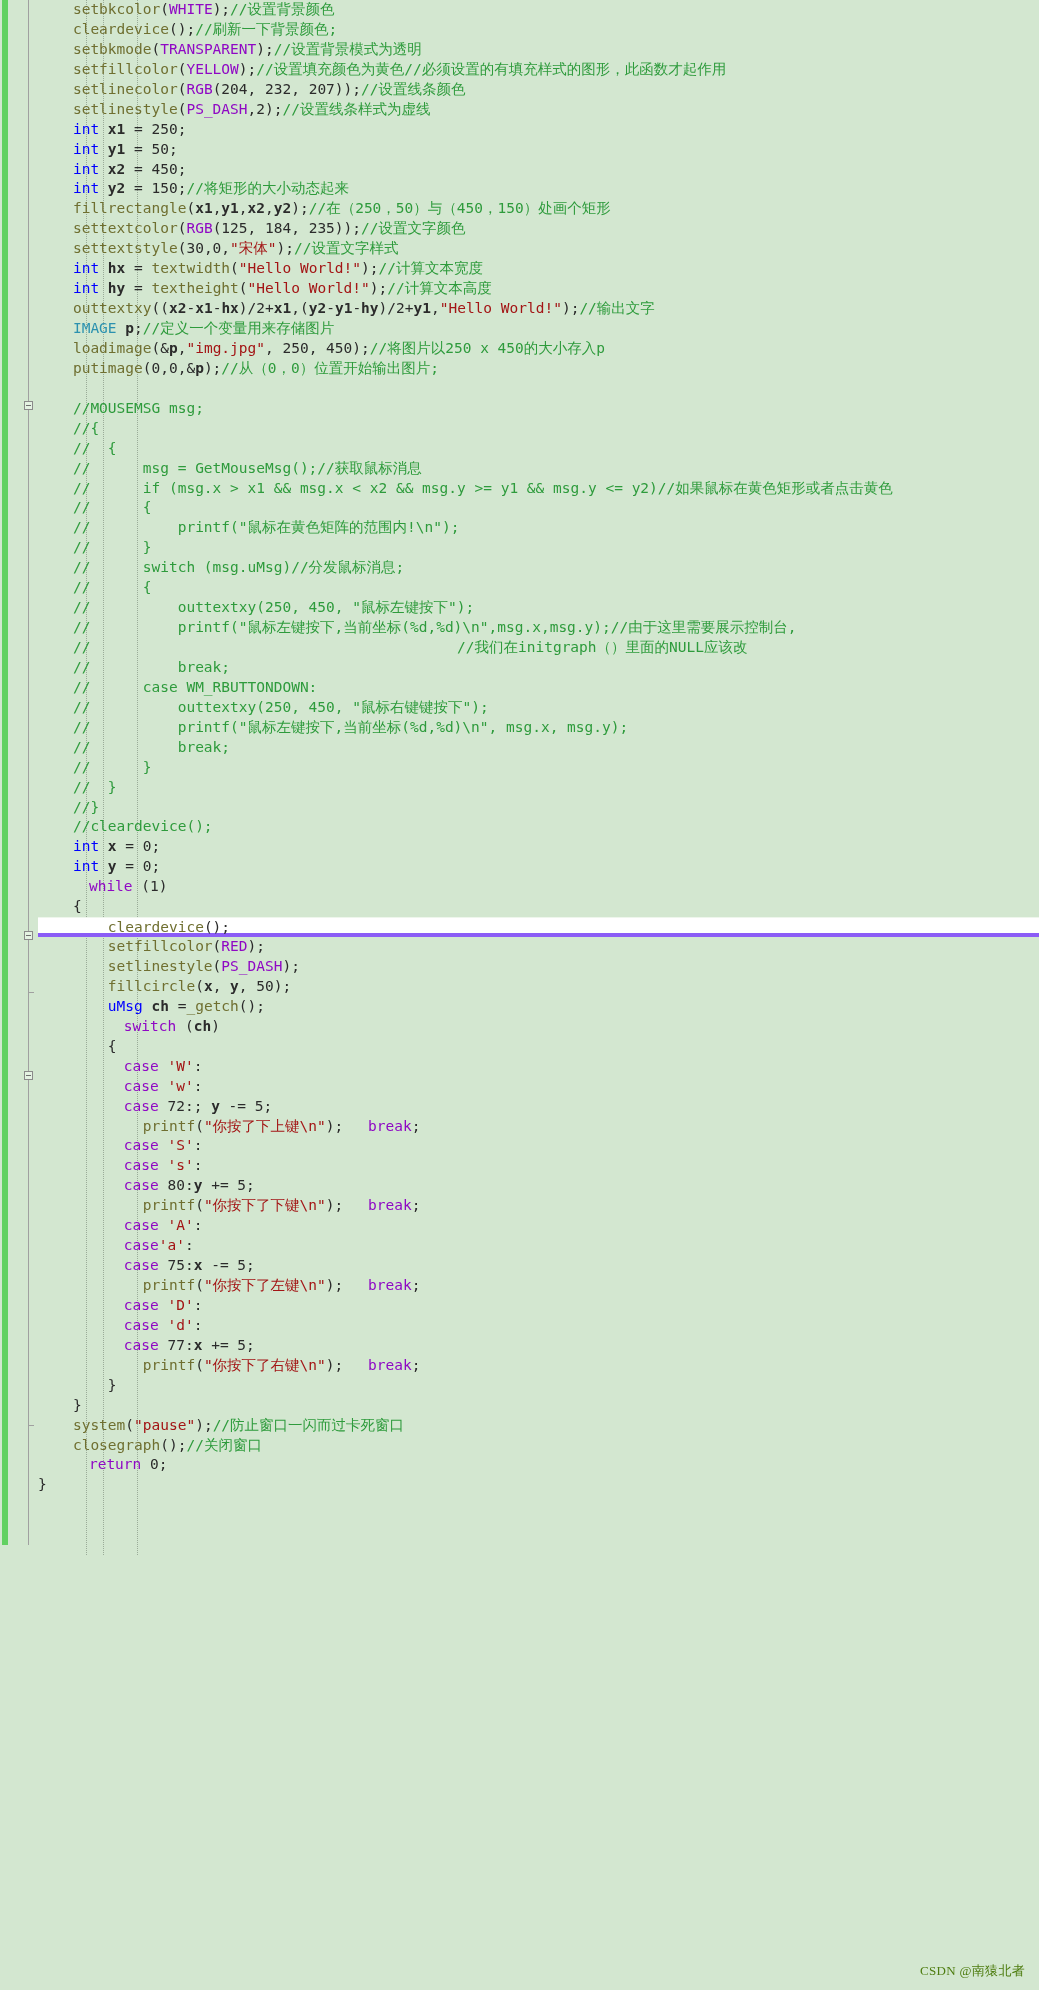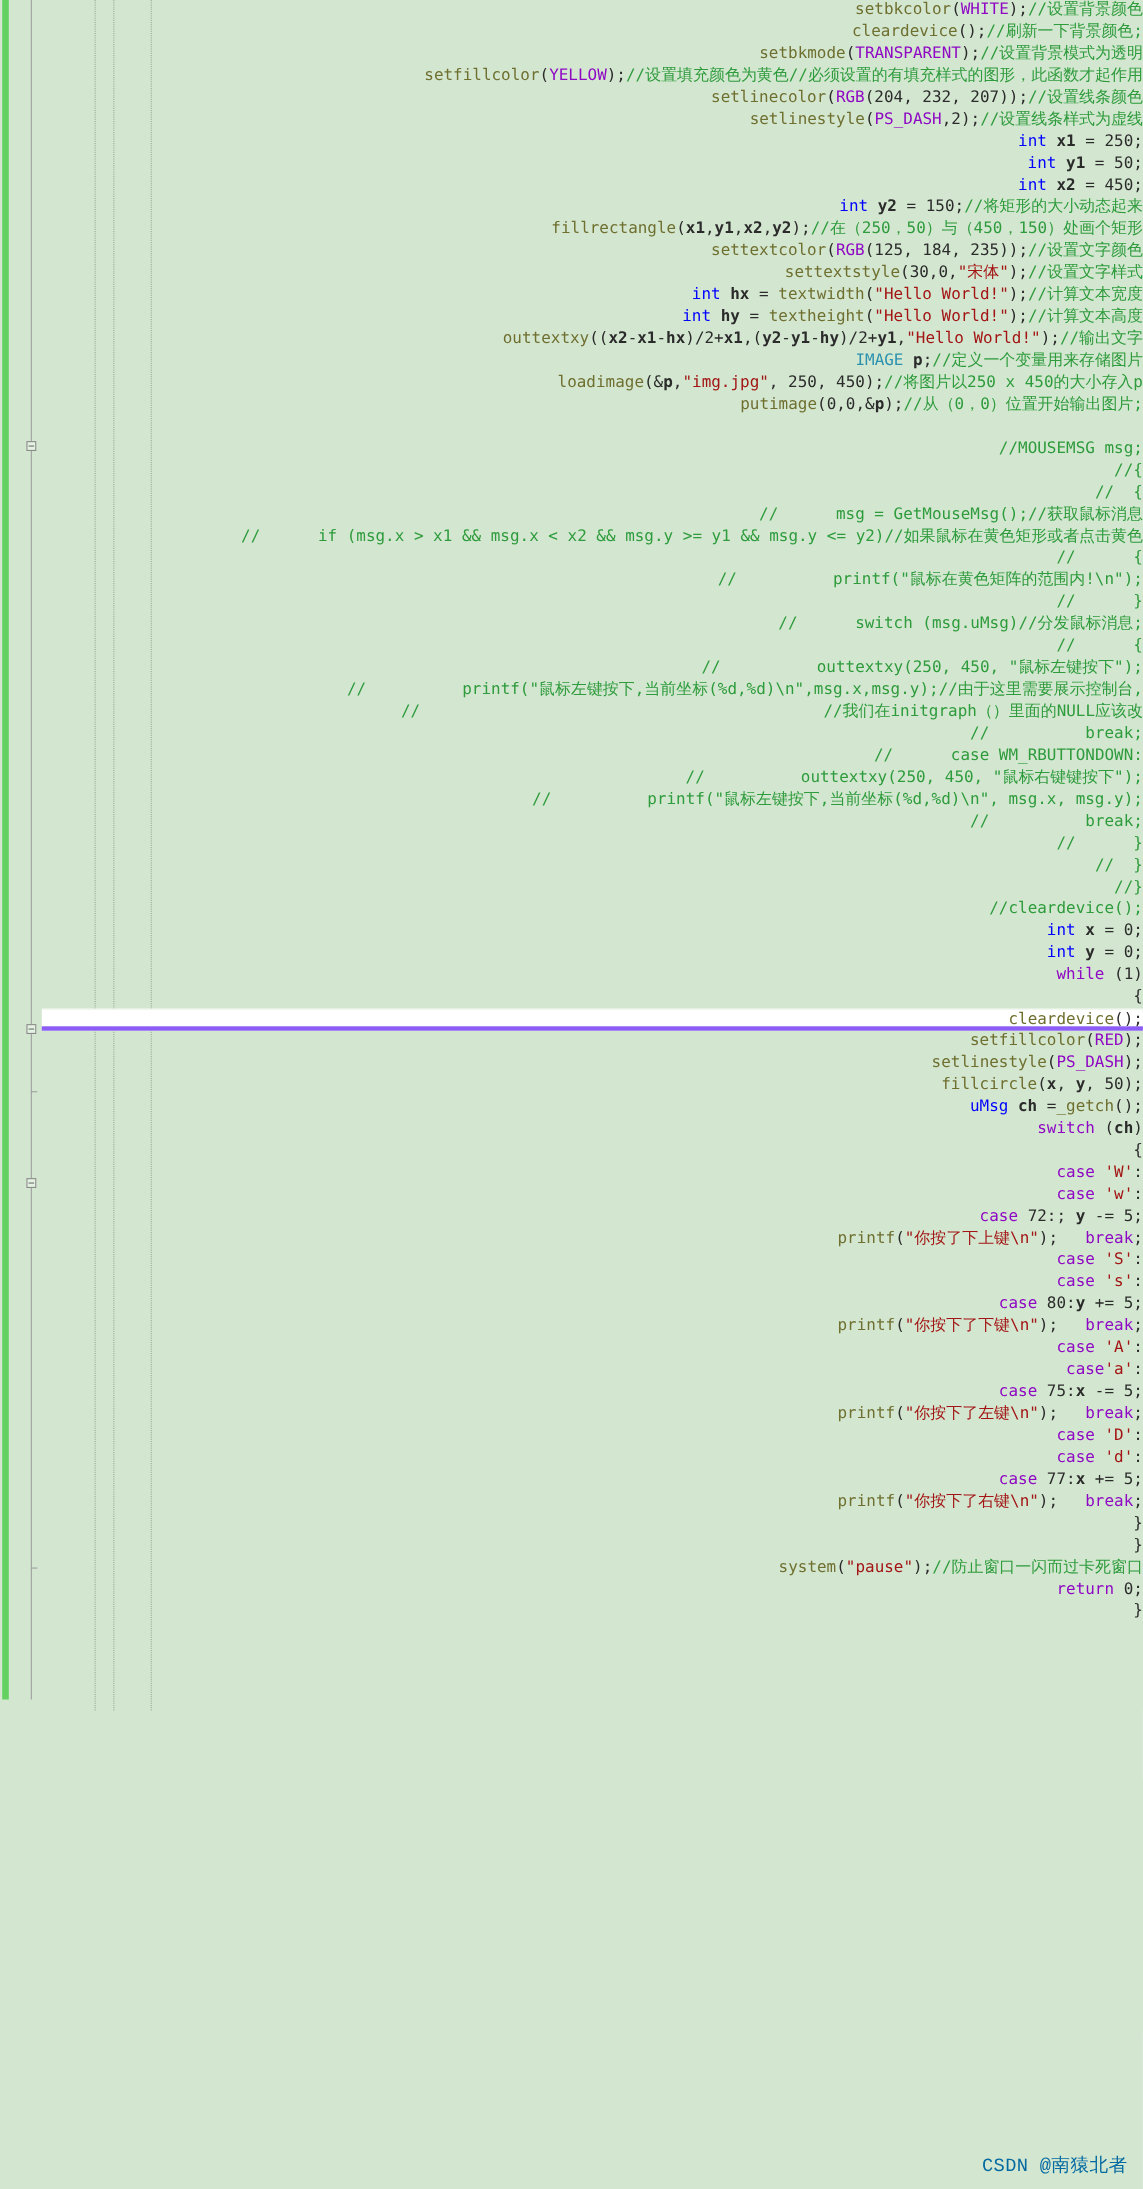--- a/index.html
+++ b/index.html
@@ -7,21 +7,20 @@
     padding: 0;
     background: #ffffff;
   }
   #app {
     position: relative;
     width: 1039px;
     height: 1990px;
     background: #d3e7d0;
     overflow: hidden;
     font-family: "DejaVu Sans Mono", "Liberation Mono", monospace;
-    text-align: right;
   }
 
   
   .changebar {
     position: absolute;
     left: 0;
     top: 0;
     width: 10px;
     height: 1555px;
     background: #d3e7d0;
@@ -115,23 +114,23 @@
   .str  { color: #a31515; }
   .cmt  { color: #2e9b3c; }
   .fn   { color: #6f6f30; }            
   .id   { color: #2b2b2b; font-weight: bold; }
 
   
   .watermark {
     position: absolute;
     right: 14px;
     bottom: 10px;
-    font-family: Liberation Mono, monospace;
-    font-size: 17px;
-    color: #0369a1;
+    font-family: Liberation Serif, serif;
+    font-size: 13px;
+    color: #4d7c0f;
     letter-spacing: 0.3px;
   }
 </style>
 </head>
 <body>
 
 <div id="app">
 
   <div class="changebar">
     <div class="seg" style="top:0px;height:1545px;"></div>
@@ -215,18 +214,19 @@
       <div class="row"><span class="pad">&nbsp;&nbsp;&nbsp;&nbsp;&nbsp;&nbsp;&nbsp;&nbsp;</span><span class="ctl">case</span><span class="str">'a'</span>:</div>
       <div class="row"><span class="pad">&nbsp;&nbsp;&nbsp;&nbsp;&nbsp;&nbsp;&nbsp;&nbsp;</span><span class="ctl">case</span> 75:<span class="id">x</span> -= 5;</div>
       <div class="row"><span class="pad">&nbsp;&nbsp;&nbsp;&nbsp;&nbsp;&nbsp;&nbsp;&nbsp;&nbsp;&nbsp;&nbsp;&nbsp;</span><span class="fn">printf</span>(<span class="str">"你按下了左键\n"</span>); <span class="ctl">break</span>;</div>
       <div class="row"><span class="pad">&nbsp;&nbsp;&nbsp;&nbsp;&nbsp;&nbsp;&nbsp;&nbsp;</span><span class="ctl">case</span> <span class="str">'D'</span>:</div>
       <div class="row"><span class="pad">&nbsp;&nbsp;&nbsp;&nbsp;&nbsp;&nbsp;&nbsp;&nbsp;</span><span class="ctl">case</span> <span class="str">'d'</span>:</div>
       <div class="row"><span class="pad">&nbsp;&nbsp;&nbsp;&nbsp;&nbsp;&nbsp;&nbsp;&nbsp;</span><span class="ctl">case</span> 77:<span class="id">x</span> += 5;</div>
       <div class="row"><span class="pad">&nbsp;&nbsp;&nbsp;&nbsp;&nbsp;&nbsp;&nbsp;&nbsp;&nbsp;&nbsp;&nbsp;&nbsp;</span><span class="fn">printf</span>(<span class="str">"你按下了右键\n"</span>); <span class="ctl">break</span>;</div>
       <div class="row"><span class="pad">&nbsp;&nbsp;&nbsp;&nbsp;&nbsp;&nbsp;&nbsp;&nbsp;</span>}</div>
       <div class="row"><span class="pad">&nbsp;&nbsp;&nbsp;&nbsp;</span>}</div>
       <div class="row"><span class="pad">&nbsp;&nbsp;&nbsp;&nbsp;</span><span class="fn">system</span>(<span class="str">"pause"</span>);<span class="cmt">//防止窗口一闪而过卡死窗口</span></div>
+      <div class="row"><span class="pad">&nbsp;&nbsp;&nbsp;&nbsp;</span><span class="fn">closegraph</span>();<span class="cmt">//关闭窗口</span></div>
       <div class="row"><span class="pad">&nbsp;&nbsp;&nbsp;&nbsp;</span><span class="ctl">return</span> 0;</div>
       <div class="row"><span class="pad"></span>}</div>
     </div>
 
   <div class="watermark">CSDN @南猿北者</div>
 </div>
 
 </body></html>

